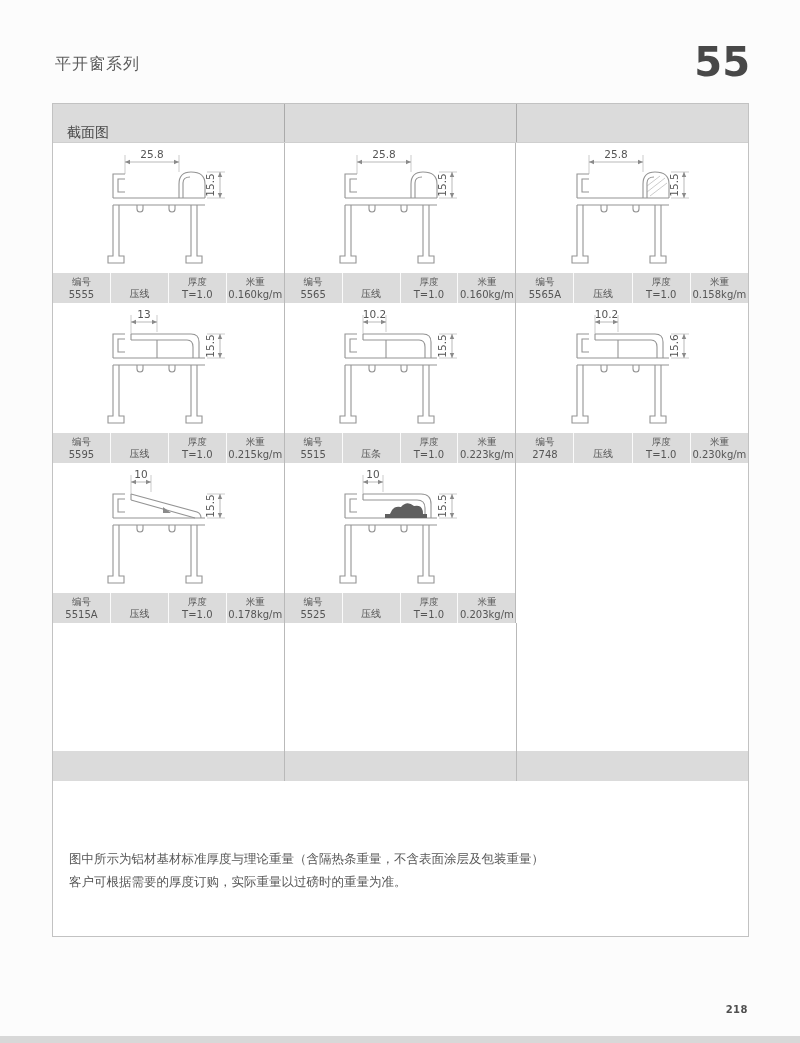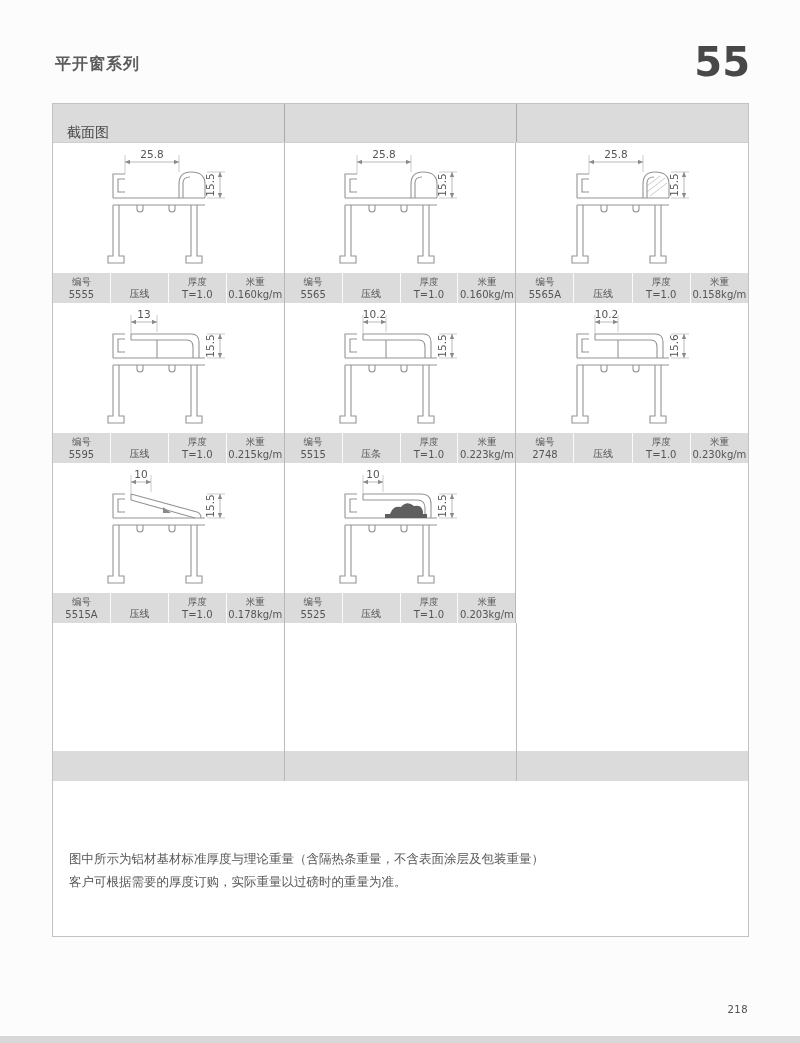--- a/index.html
+++ b/index.html
@@ -1,20 +1,20 @@
 <!DOCTYPE html>
 <html><head>
 <meta charset="utf-8">
 <style>
   *{margin:0;padding:0;box-sizing:border-box}
   html,body{width:800px;height:1043px}
   body{position:relative;background:#fcfcfc;overflow:hidden;
        font-family:"DejaVu Sans","Liberation Sans",sans-serif;color:#555}
 
-  .series-title{position:absolute;left:55px;top:54px;font-size:16px;font-weight:bold;
+  .series-title{position:absolute;left:55px;top:54px;font-size:16px;font-weight:normal;
                 color:#5c5c5c;letter-spacing:1px}
   .series-number{position:absolute;top:42px;right:50px;font-size:40px;font-weight:bold;
                  color:#484848;line-height:1}
 
   .sheet{position:absolute;left:52px;top:103px;width:697px;height:834px;
          border:1px solid #c2c2c2;background:#fff}
 
   .thead{display:flex;height:39px;background:#dbdbdb;border-bottom:1px solid #cfcfcf}
   .hcell{flex:1;border-right:1px solid #aaa;display:flex;align-items:flex-end;
          padding-left:14px;font-size:14px;color:#4a4a4a}
@@ -34,21 +34,21 @@
 
   .empty-row{display:flex;height:158px}
   .ecell{flex:1;display:flex;flex-direction:column;background:#fff}
   .ecell:not(:last-child){border-right:1px solid #b9b9b9}
   .edraw{flex:1}
   .ebar{height:30px;background:#dbdbdb}
 
   .footzone{height:155px;padding:66px 24px 0 16px;background:#fff}
   .footzone p{font-size:12.5px;line-height:23px;color:#565656}
 
-  .page-number{position:absolute;top:1004px;right:52px;font-size:10px;font-weight:normal;
+  .page-number{position:absolute;top:1004px;right:52px;font-size:10px;font-weight:bold;
                color:#4f4f4f;letter-spacing:.5px}
   .bottom-band{position:absolute;left:0;bottom:0;width:100%;height:7px;background:#d8d8d8}
 
   
   .draw svg .p{fill:none;stroke:#949494;stroke-width:1.1}
   .draw svg .d{fill:none;stroke:#9b9b9b;stroke-width:.7}
   .draw svg .e{fill:none;stroke:#a8a8a8;stroke-width:.6}
   .draw svg .a{fill:#8a8a8a;stroke:none}
   .draw svg .g{fill:#5f5f5f;stroke:none}
   .draw svg .t{fill:#555;font-size:10.5px;font-family:"DejaVu Sans",sans-serif}

